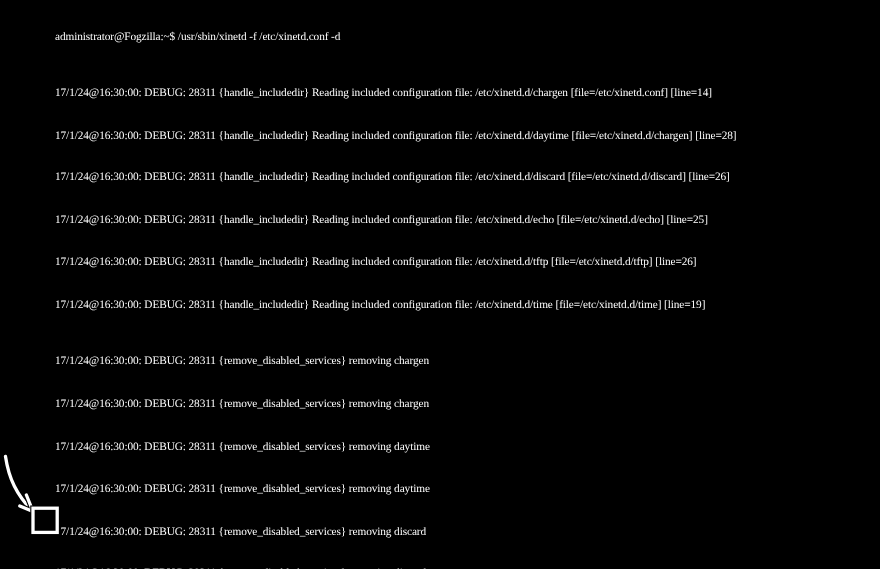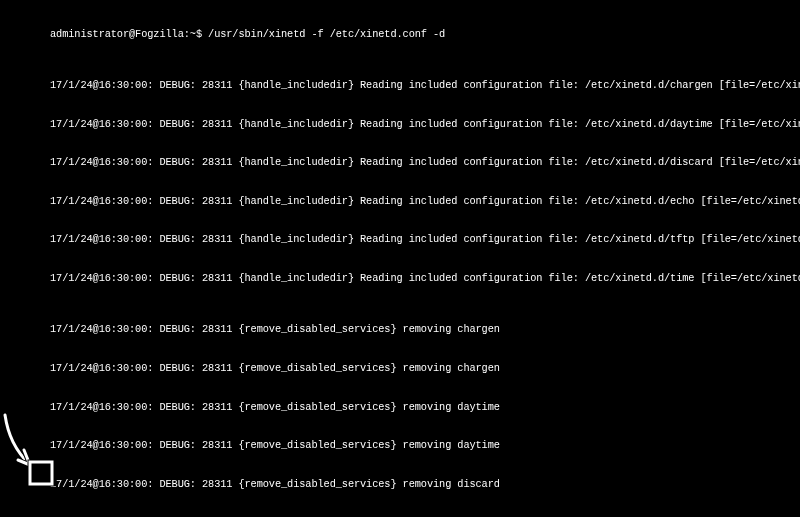--- a/index.html
+++ b/index.html
@@ -17,21 +17,21 @@
   }
   .terminal {
     position: absolute;
     top: 0;
     left: 50px;
     right: 0;
     padding: 2px 0 0 0;
     white-space: pre;
     letter-spacing: -0.1px;
   }
-  .line { white-space: pre; }
+  .line { white-space: pre; font-family: Liberation Serif, serif; }
   
   .annot {
     position: absolute;
     left: 0;
     top: 410px;
     width: 55px;
     height: 90px;
     pointer-events: none;
   }
   .annot svg { display:block; }

